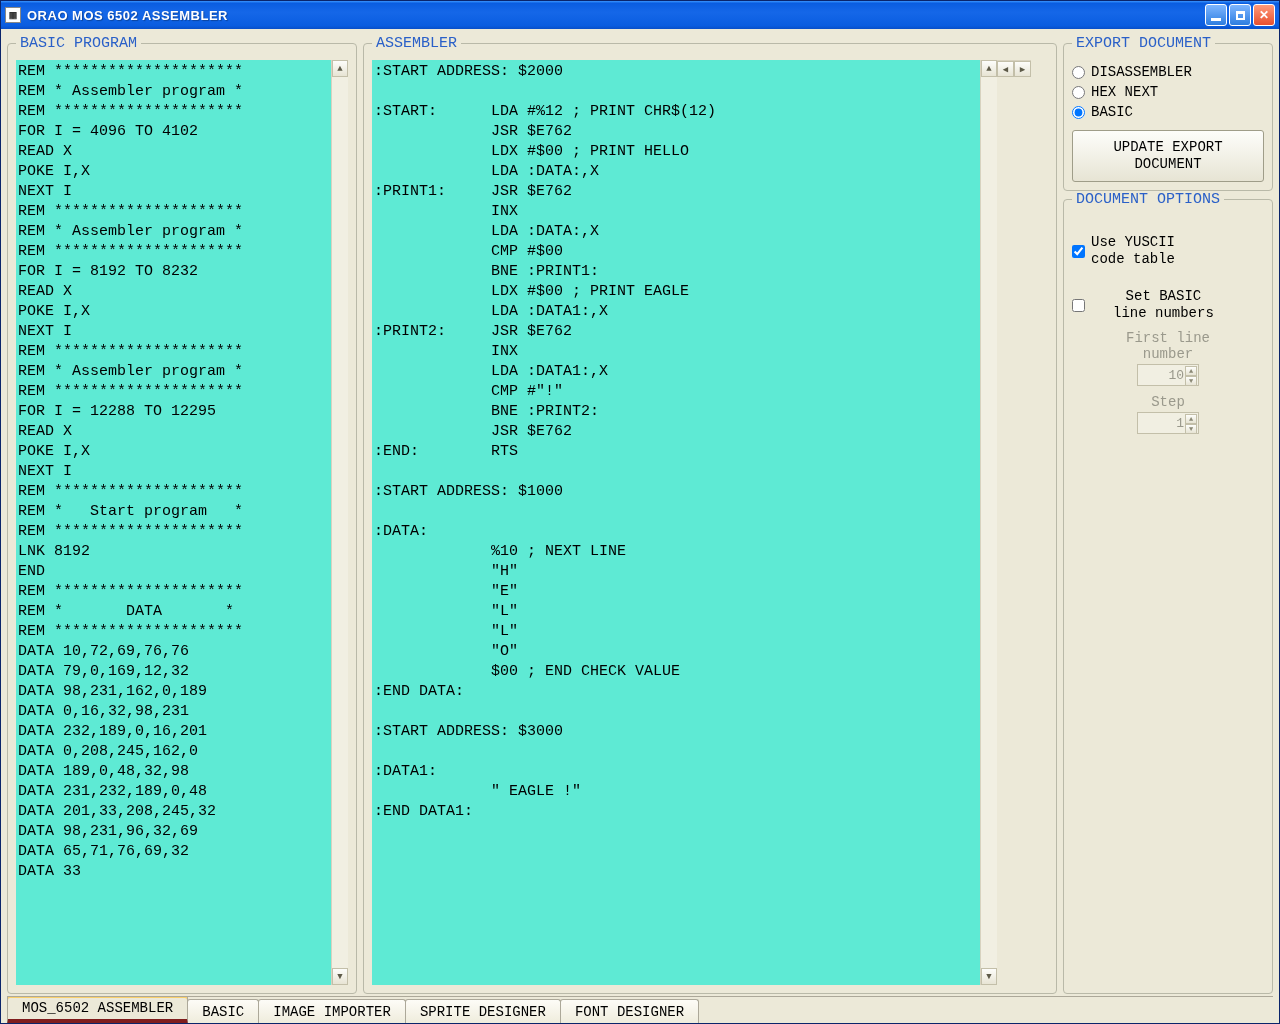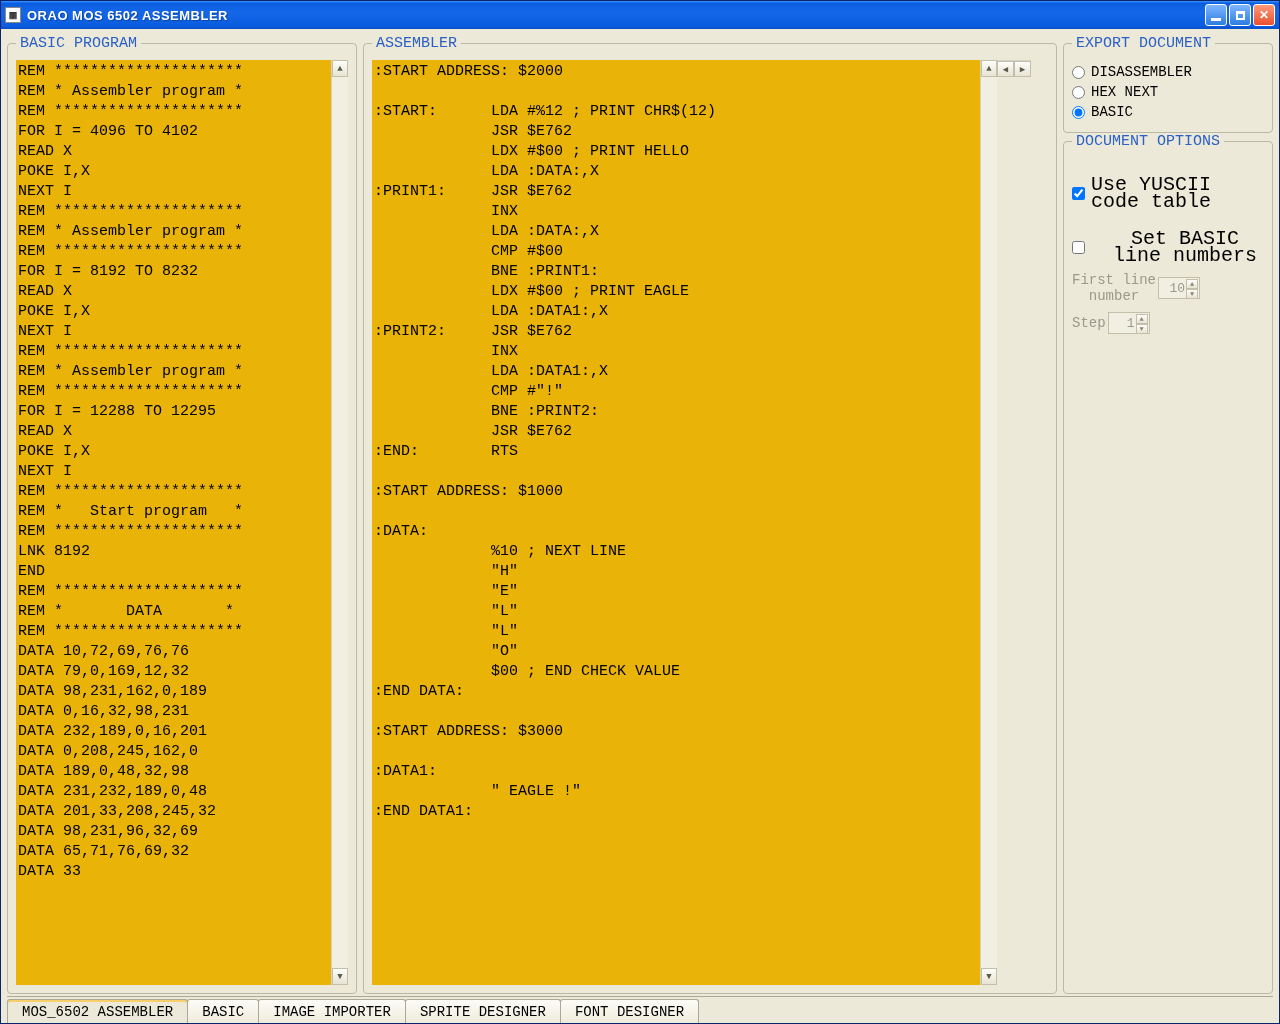--- a/index.html
+++ b/index.html
@@ -19,41 +19,41 @@
   .mainrow { flex:1; display:flex; overflow:hidden; padding:6px 6px 2px 6px; gap:6px; }
   
   fieldset.group { border:1px solid #b9b9a8; border-radius:4px; background:#ece9d8; margin:0; padding:8px 8px 8px 8px; position:relative; }
   fieldset.group > legend { color:#2a60c8; font-family:"Courier New",monospace; font-size:15px; padding:0 4px; }
   
   .col-basic { width:350px; display:flex; }
   .col-asm   { flex:1; display:flex; }
   .col-right { width:210px; display:flex; flex-direction:column; }
   
   .code-wrap { flex:1; display:flex; overflow:hidden; }
-  .code-area { flex:1; background:#eab308; border:none; resize:none; font-family:"Courier New",monospace; font-size:15px; line-height:20px; padding:2px; white-space:pre; overflow:auto; color:#000; }
+  .code-area { flex:1; background:#5eead4; border:none; resize:none; font-family:"Courier New",monospace; font-size:15px; line-height:20px; padding:2px; white-space:pre; overflow:auto; color:#000; }
   
   .scrollbar-v { width:17px; background:#f1efe2; border-left:1px solid #d7d2bf; display:flex; flex-direction:column; }
   .sb-btn { height:17px; background:linear-gradient(#fdfdfa,#e7e4d4); border:1px solid #c3bfa9; display:flex; align-items:center; justify-content:center; font-size:9px; color:#5d5a48; cursor:pointer; }
   .sb-track { flex:1; }
   .scrollbar-h { height:17px; background:#f1efe2; border-top:1px solid #d7d2bf; display:flex; }
   .sb-btn-h { width:17px; background:linear-gradient(#fdfdfa,#e7e4d4); border:1px solid #c3bfa9; display:flex; align-items:center; justify-content:center; font-size:9px; color:#5d5a48; cursor:pointer; }
   
   .radio-row, .check-row { display:flex; align-items:center; gap:6px; margin:4px 0; font-family:"Courier New",monospace; font-size:14px; }
   .radio-row input, .check-row input { margin:0; }
   .btn-update { margin-top:6px; width:100%; padding:8px 4px; font-family:"Courier New",monospace; font-size:14px; background:linear-gradient(#fdfdfa,#e7e4d4); border:1px solid #9f9d89; border-radius:3px; cursor:pointer; text-align:center; line-height:17px; }
   
-  .opt-label { text-align:center; font-size:20px; line-height:17px; }
-  .numfield-row { display:flex; flex-direction:row; align-items:center; gap:2px; margin-top:8px; color:#9a998c; }
-  .numfield { width:42px; height:22px; display:flex; align-items:center; justify-content:flex-end; padding-right:14px; background:#f1efe2; border:1px solid #c3bfa9; position:relative; font-family:"Courier New",monospace; font-size:13px; color:#9a998c; }
+  .opt-label { text-align:center; font-size:14px; line-height:17px; }
+  .numfield-row { display:flex; flex-direction:column; align-items:center; gap:2px; margin-top:8px; color:#9a998c; }
+  .numfield { width:62px; height:22px; display:flex; align-items:center; justify-content:flex-end; padding-right:14px; background:#f1efe2; border:1px solid #c3bfa9; position:relative; font-family:"Courier New",monospace; font-size:13px; color:#9a998c; }
   .numfield .spin { position:absolute; right:1px; top:1px; bottom:1px; width:12px; display:flex; flex-direction:column; }
   .numfield .spin div{ flex:1; background:linear-gradient(#fdfdfa,#e7e4d4); border:1px solid #c3bfa9; font-size:7px; display:flex; align-items:center; justify-content:center; color:#8a8875; cursor:pointer; }
   
   .tabbar { height:26px; display:flex; align-items:flex-end; background:#ece9d8; padding:0 6px; font-family:"Courier New",monospace; font-size:14px; overflow:hidden; white-space:nowrap; }
   .tab { padding:4px 14px 3px 14px; border:1px solid #aca899; border-bottom:none; background:linear-gradient(#fdfcf7,#efecdc); margin-right:-1px; border-top-left-radius:3px; border-top-right-radius:3px; cursor:pointer; position:relative; }
-  .tab.active { background:#ece9d8; border-bottom:1px solid #7f1d1d; margin-bottom:-1px; z-index:2; box-shadow:inset 0 2px 0 #f8cf6b; }
+  .tab.active { background:#ece9d8; border-bottom:5px solid #7f1d1d; margin-bottom:-1px; z-index:2; box-shadow:inset 0 2px 0 #f8cf6b; }
   .tabbar-line { border-top:1px solid #aca899; margin:0 6px; }
   
   .asm-inner { display:flex; flex-direction:row; flex:1; }
   .hscroll-row{ display:flex; }
   .hscroll-row .scrollbar-h{ flex:1; }
   .corner { width:17px; height:17px; background:#ece9d8; }
 </style>
 </head>
 <body>
 
@@ -198,20 +198,22 @@
             <span>DISASSEMBLER</span>
           </label>
           <label class="radio-row">
             <input type="radio" name="exp" style="">
             <span>HEX NEXT</span>
           </label>
           <label class="radio-row">
             <input type="radio" name="exp" checked="" style="">
             <span>BASIC</span>
           </label>
+          <button class="btn-update" style="white-space:pre-line;">UPDATE EXPORT
+DOCUMENT</button>
         </fieldset>
 
         <fieldset class="group" style="flex:1;">
           <legend>DOCUMENT OPTIONS</legend>
           <div style="height:14px;"></div>
           <label class="check-row">
             <input type="checkbox" checked="" style="">
             <span class="opt-label" style="white-space:pre-line;">Use YUSCII
 code table</span>
           </label>

